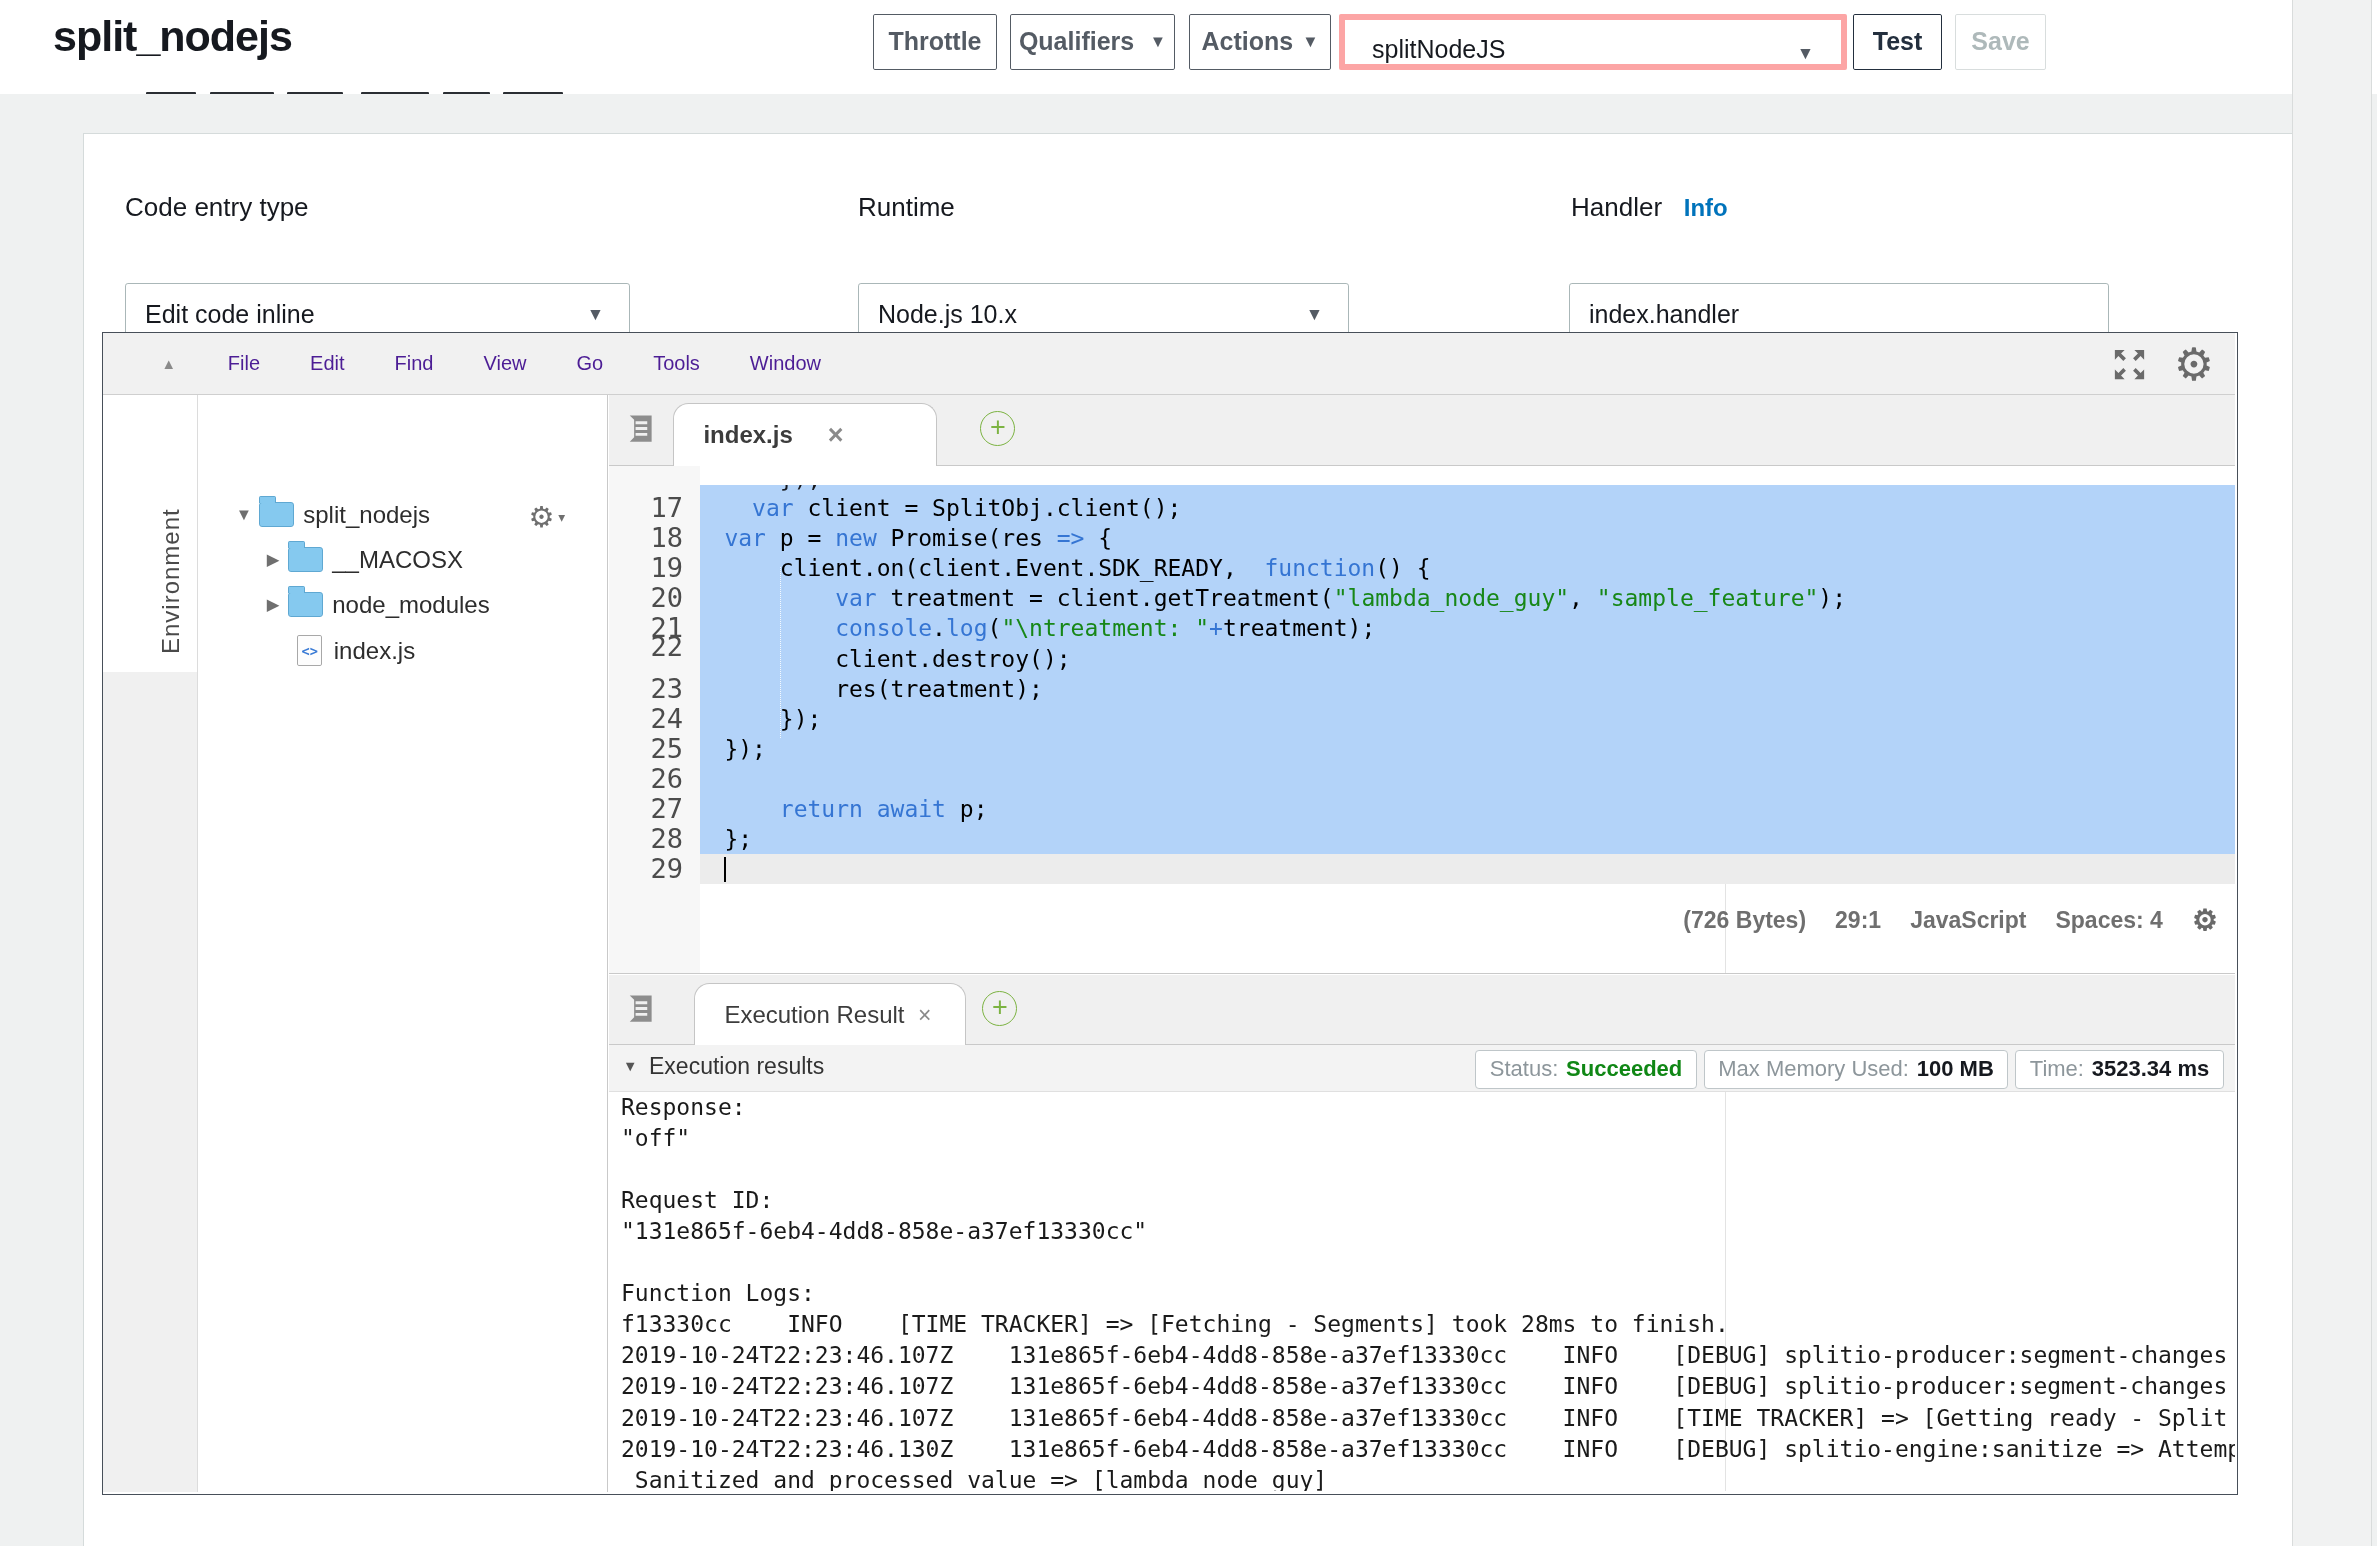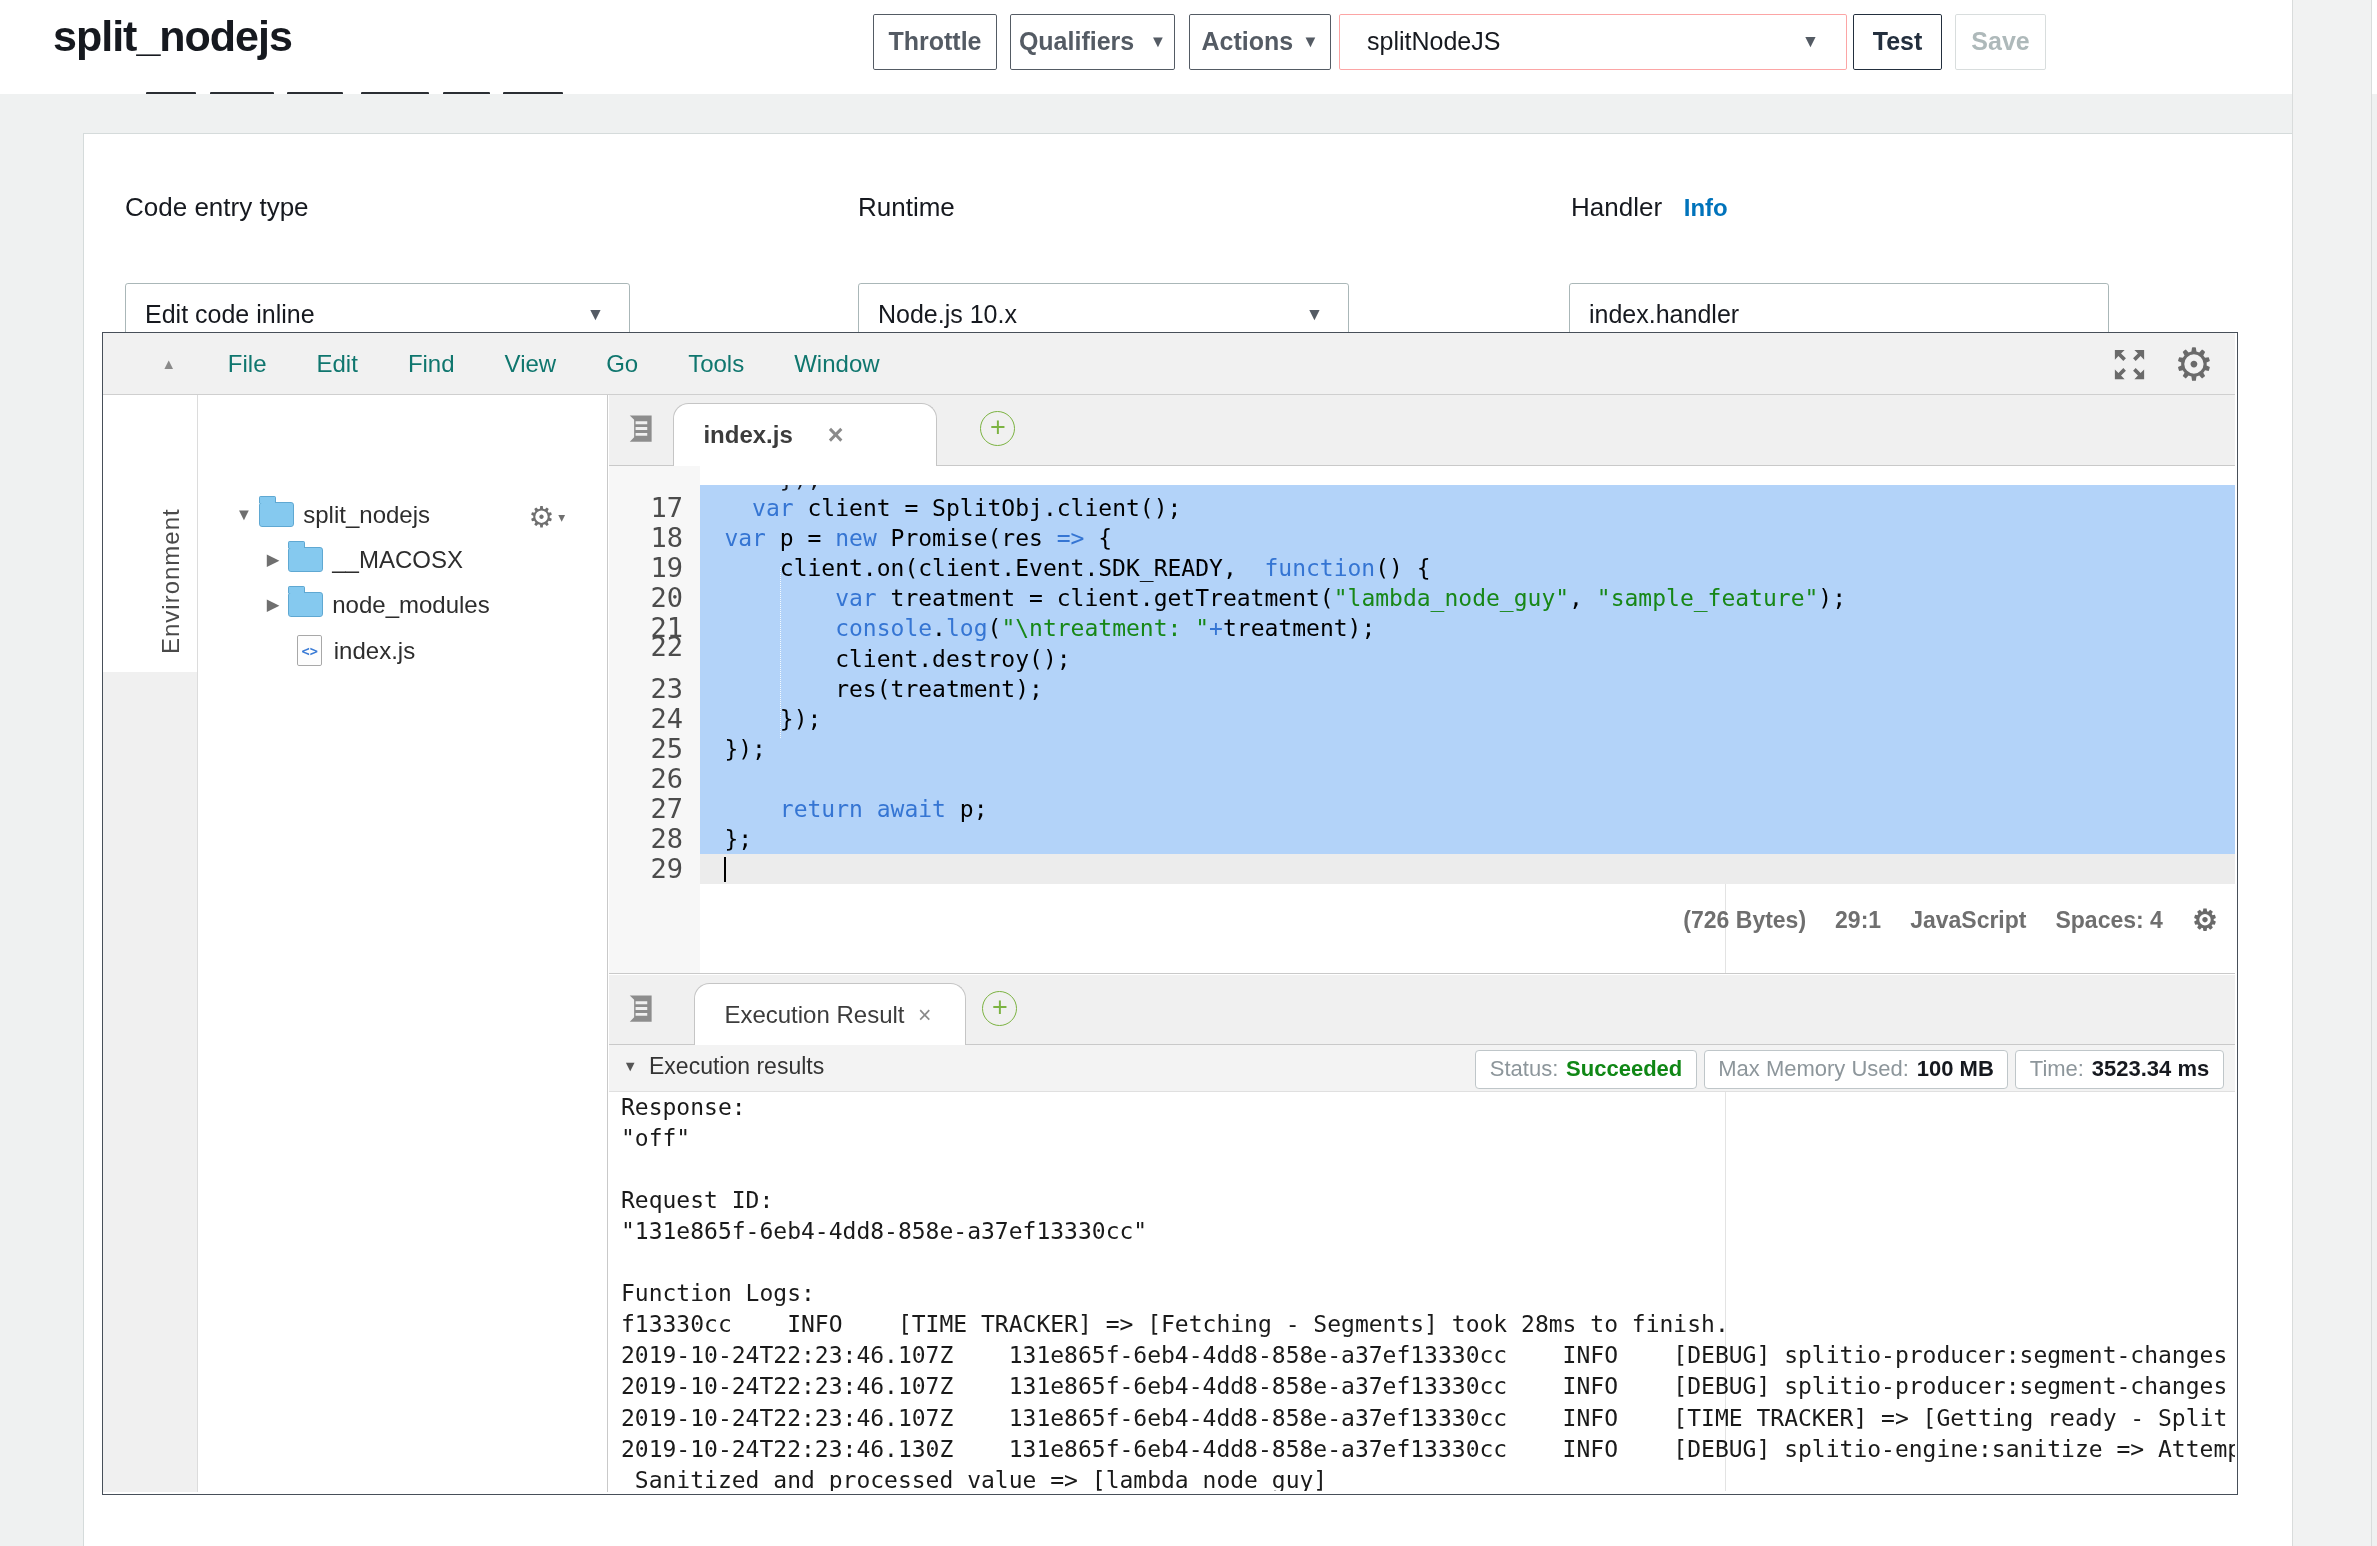--- a/index.html
+++ b/index.html
@@ -13,22 +13,22 @@
   .page-title { position:absolute; left:53px; top:11.6px; font-size:43px; font-weight:bold; color:#16191f; letter-spacing:-1px; }
   .hbtn {
     position:absolute; top:13.6px; height:56px; background:#fff; border:1px solid #545b64; border-radius:1.9px;
     display:flex; align-items:center; justify-content:center; gap:15.5px;
     font-size:25px; font-weight:bold; color:#545b64; cursor:pointer;
   }
   .hbtn .dd { font-size:16.5px; color:#545b64; }
   .btn-test { border:1.9px solid #232f3e; color:#232f3e; }
   .btn-save { border:1px solid #d8dddd; color:#aeb9ba; }
   .hselect {
-    position:absolute; top:13.6px; height:56px; background:#fff; border:1px solid #fca5a5; border-radius:1.9px;
-    display:flex; align-items:center; font-size:25px; color:#16191f; padding:0 27px; cursor:pointer;
+    position:absolute; top:13.6px; height:56px; background:#fff; border:6px solid #fca5a5; border-radius:1.9px;
+    display:flex; align-items:flex-end; font-size:25px; color:#16191f; padding:0 27px; cursor:pointer;
   }
   .hselect .dd { position:absolute; right:27px; font-size:17.5px; color:#545b64; }
   
   .sliver { position:absolute; left:146px; top:85px; height:8.7px; width:543px; overflow:hidden; }
   .sliver span { display:inline-block; height:6.8px; margin-right:13.6px; background:#2a2e33; border-radius:1px; }
   
   .card { position:absolute; left:83px; top:133px; width:2209px; height:1414px; background:#fff;
           border-top:1px solid #d5dbdb; border-left:1px solid #d5dbdb; }
   .field-label { position:absolute; font-size:26px; color:#16191f; }
   .info-link { font-size:24px; font-weight:bold; color:#0073bb; cursor:pointer; }
@@ -41,21 +41,21 @@
   .finput { font-family:"Liberation Sans", sans-serif; width:540px; }
   input.finput { outline:none; }
   
   .frame { position:absolute; left:18.4px; top:198px; width:2136px; height:1163px;
            border:1.9px solid #474f59; background:#fff; }
   
   .menubar { position:absolute; left:0; top:0; width:2132px; height:62px; background:#f1f1f1;
              border-bottom:1px solid #cfcfcf; display:flex; align-items:center; }
   .menubar .collapse { margin-left:58px; font-size:14.6px; color:#8a8a8a; }
   .menu-items { display:flex; margin-left:27px; gap:0; }
-  .menu-items .mi { font-size:24px; color:#0f766e; padding:0 25px; cursor:pointer; }
+  .menu-items .mi { font-size:20px; color:#4c1d95; padding:0 25px; cursor:pointer; }
   .mb-icons { position:absolute; right:21.3px; top:0; height:62px; display:flex; align-items:center; gap:25px; }
   .gear { color:#6a6a6a; cursor:pointer; }
   
   .side-strip { position:absolute; left:0; top:62px; width:95px; height:1097px; background:#f0f0f0; border-right:1px solid #dcdcdc; }
   .side-strip .tabbg { position:absolute; left:0; top:0; width:94px; height:277px; background:#fff; }
   .env-label { position:absolute; left:54px; top:15.5px; height:243px; writing-mode:vertical-rl; transform:rotate(180deg);
                font-size:24px; color:#4a4a4a; letter-spacing:1px; }
   
   .tree { position:absolute; left:95px; top:62px; width:410px; height:1097px; background:#fff; border-right:1px solid #c9c9c9; }
   .trow { position:absolute; left:0; width:100%; height:45px; display:flex; align-items:center; font-size:24px; color:#2d2d2d; cursor:pointer; }

